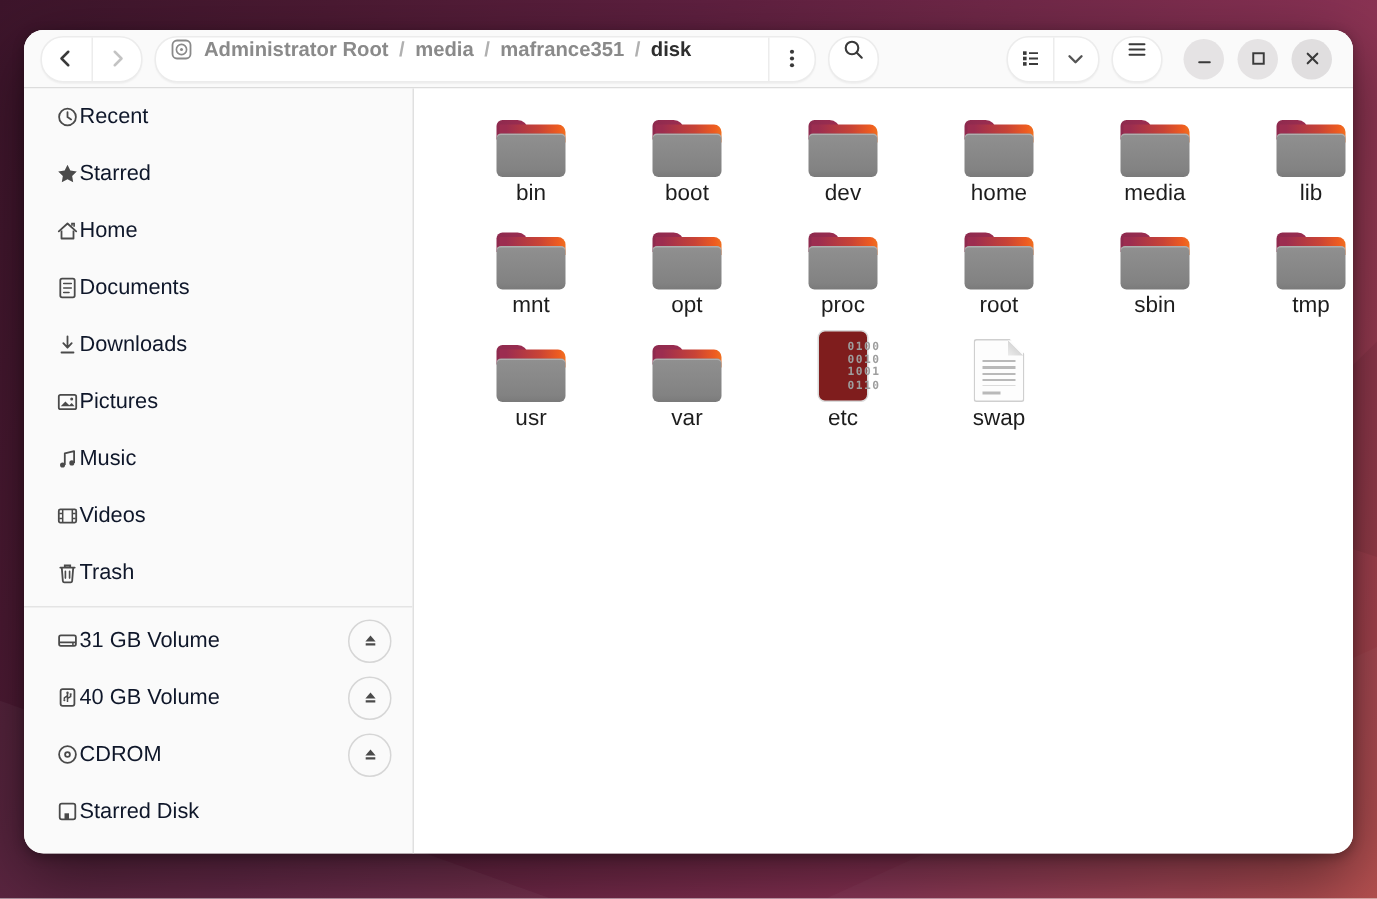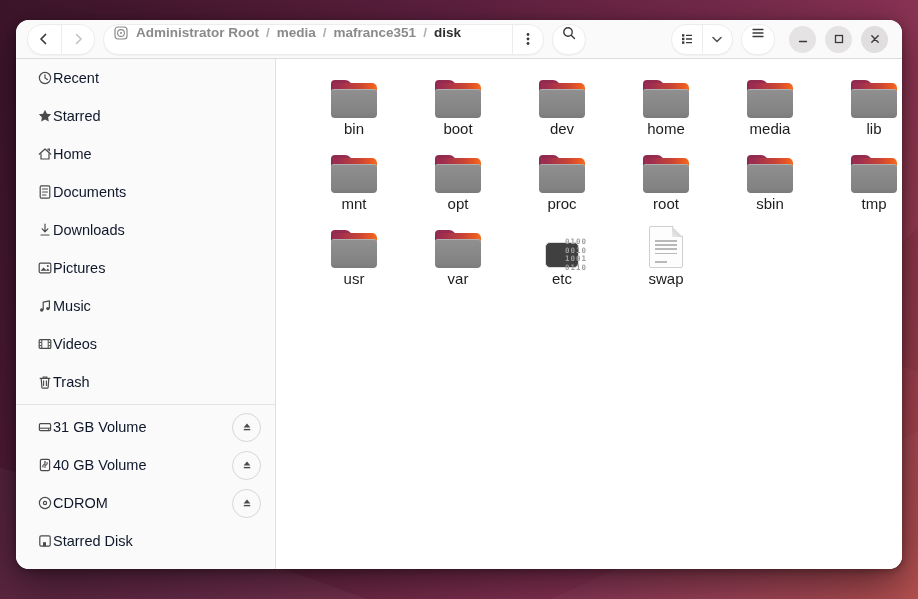--- a/index.html
+++ b/index.html
@@ -76,21 +76,21 @@
   .cell .name { margin-top:2px; font-size:15px; color:#1d1d1d; line-height:17px; }
 
   
   .folder { position:relative; width:46px; height:38px; }
   .folder .tab { position:absolute; left:0; top:0; width:21px; height:13px; border-radius:4px 7px 0 0; background:linear-gradient(90deg,#8e2a4e,#9c2d50); }
   .folder .backtop { position:absolute; left:2px; top:3px; right:0; height:12px; border-radius:0 5px 0 0; background:linear-gradient(90deg,#9c2d50 10%,#c84336 60%,#ee5c20 90%,#f07020); }
   .folder .front { position:absolute; left:0; right:0; top:9px; bottom:0; border-radius:3px 3px 4px 4px; background:linear-gradient(#909090,#828282 85%,#7a7a7a); box-shadow:inset 0 1px 0 rgba(255,255,255,.28); }
 
   
   .binfile {
-    width:34px; height:26px; border-radius:5px; background:#404040; border:1px solid #dadada;
+    width:34px; height:48px; border-radius:5px; background:#7f1d1d; border:1px solid #dadada;
     display:flex; flex-direction:column; align-items:center; justify-content:center;
     font-family:"DejaVu Sans Mono", monospace; font-size:7.5px; line-height:8.5px;
     color:#9e9e9e; letter-spacing:1px; font-weight:bold;padding-left:28px;
   }
 
   
   .docfile { position:relative; width:34px; height:42px; background:#fdfdfd; border:1px solid #cfcfcf; border-radius:2px;
     clip-path:polygon(0 0, 71% 0, 100% 24%, 100% 100%, 0 100%); }
   .docfile .fold { position:absolute; right:0; top:0; width:10px; height:10px; background:linear-gradient(225deg,#fdfdfd 48%,#d8d8d8 50%,#ececec); }
   .docfile .lines { position:absolute; left:5px; right:5px; top:13px; height:17px;

